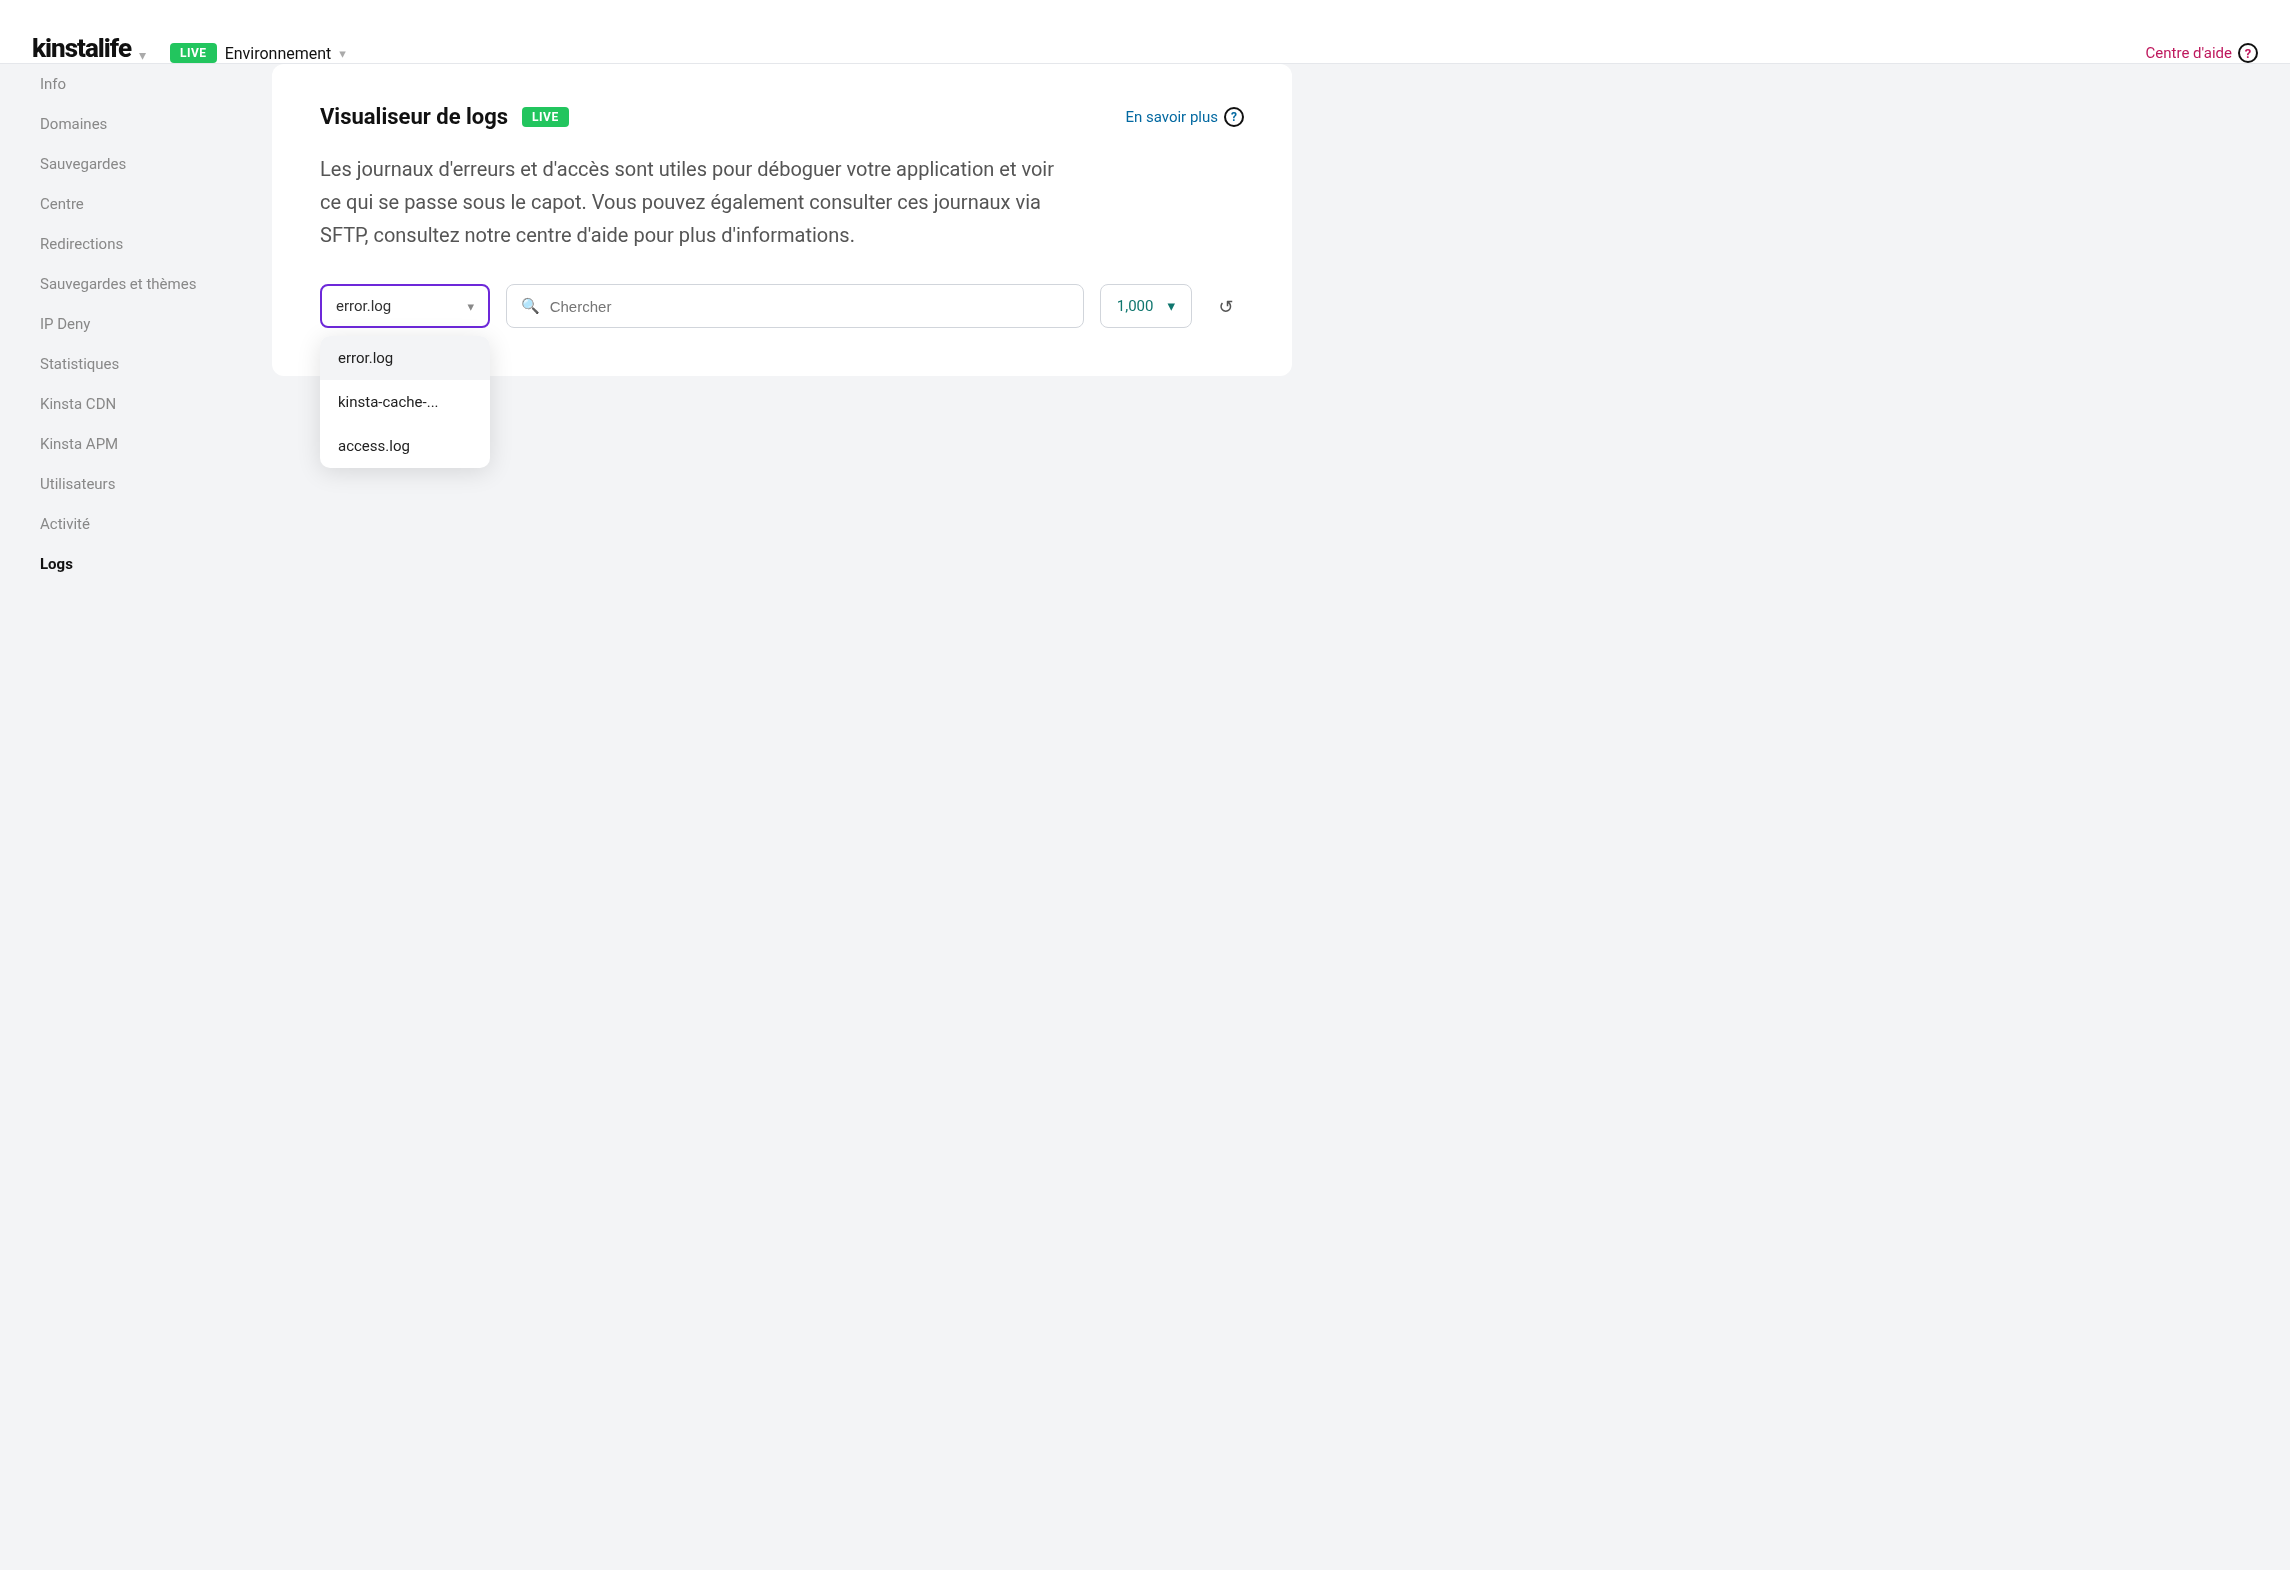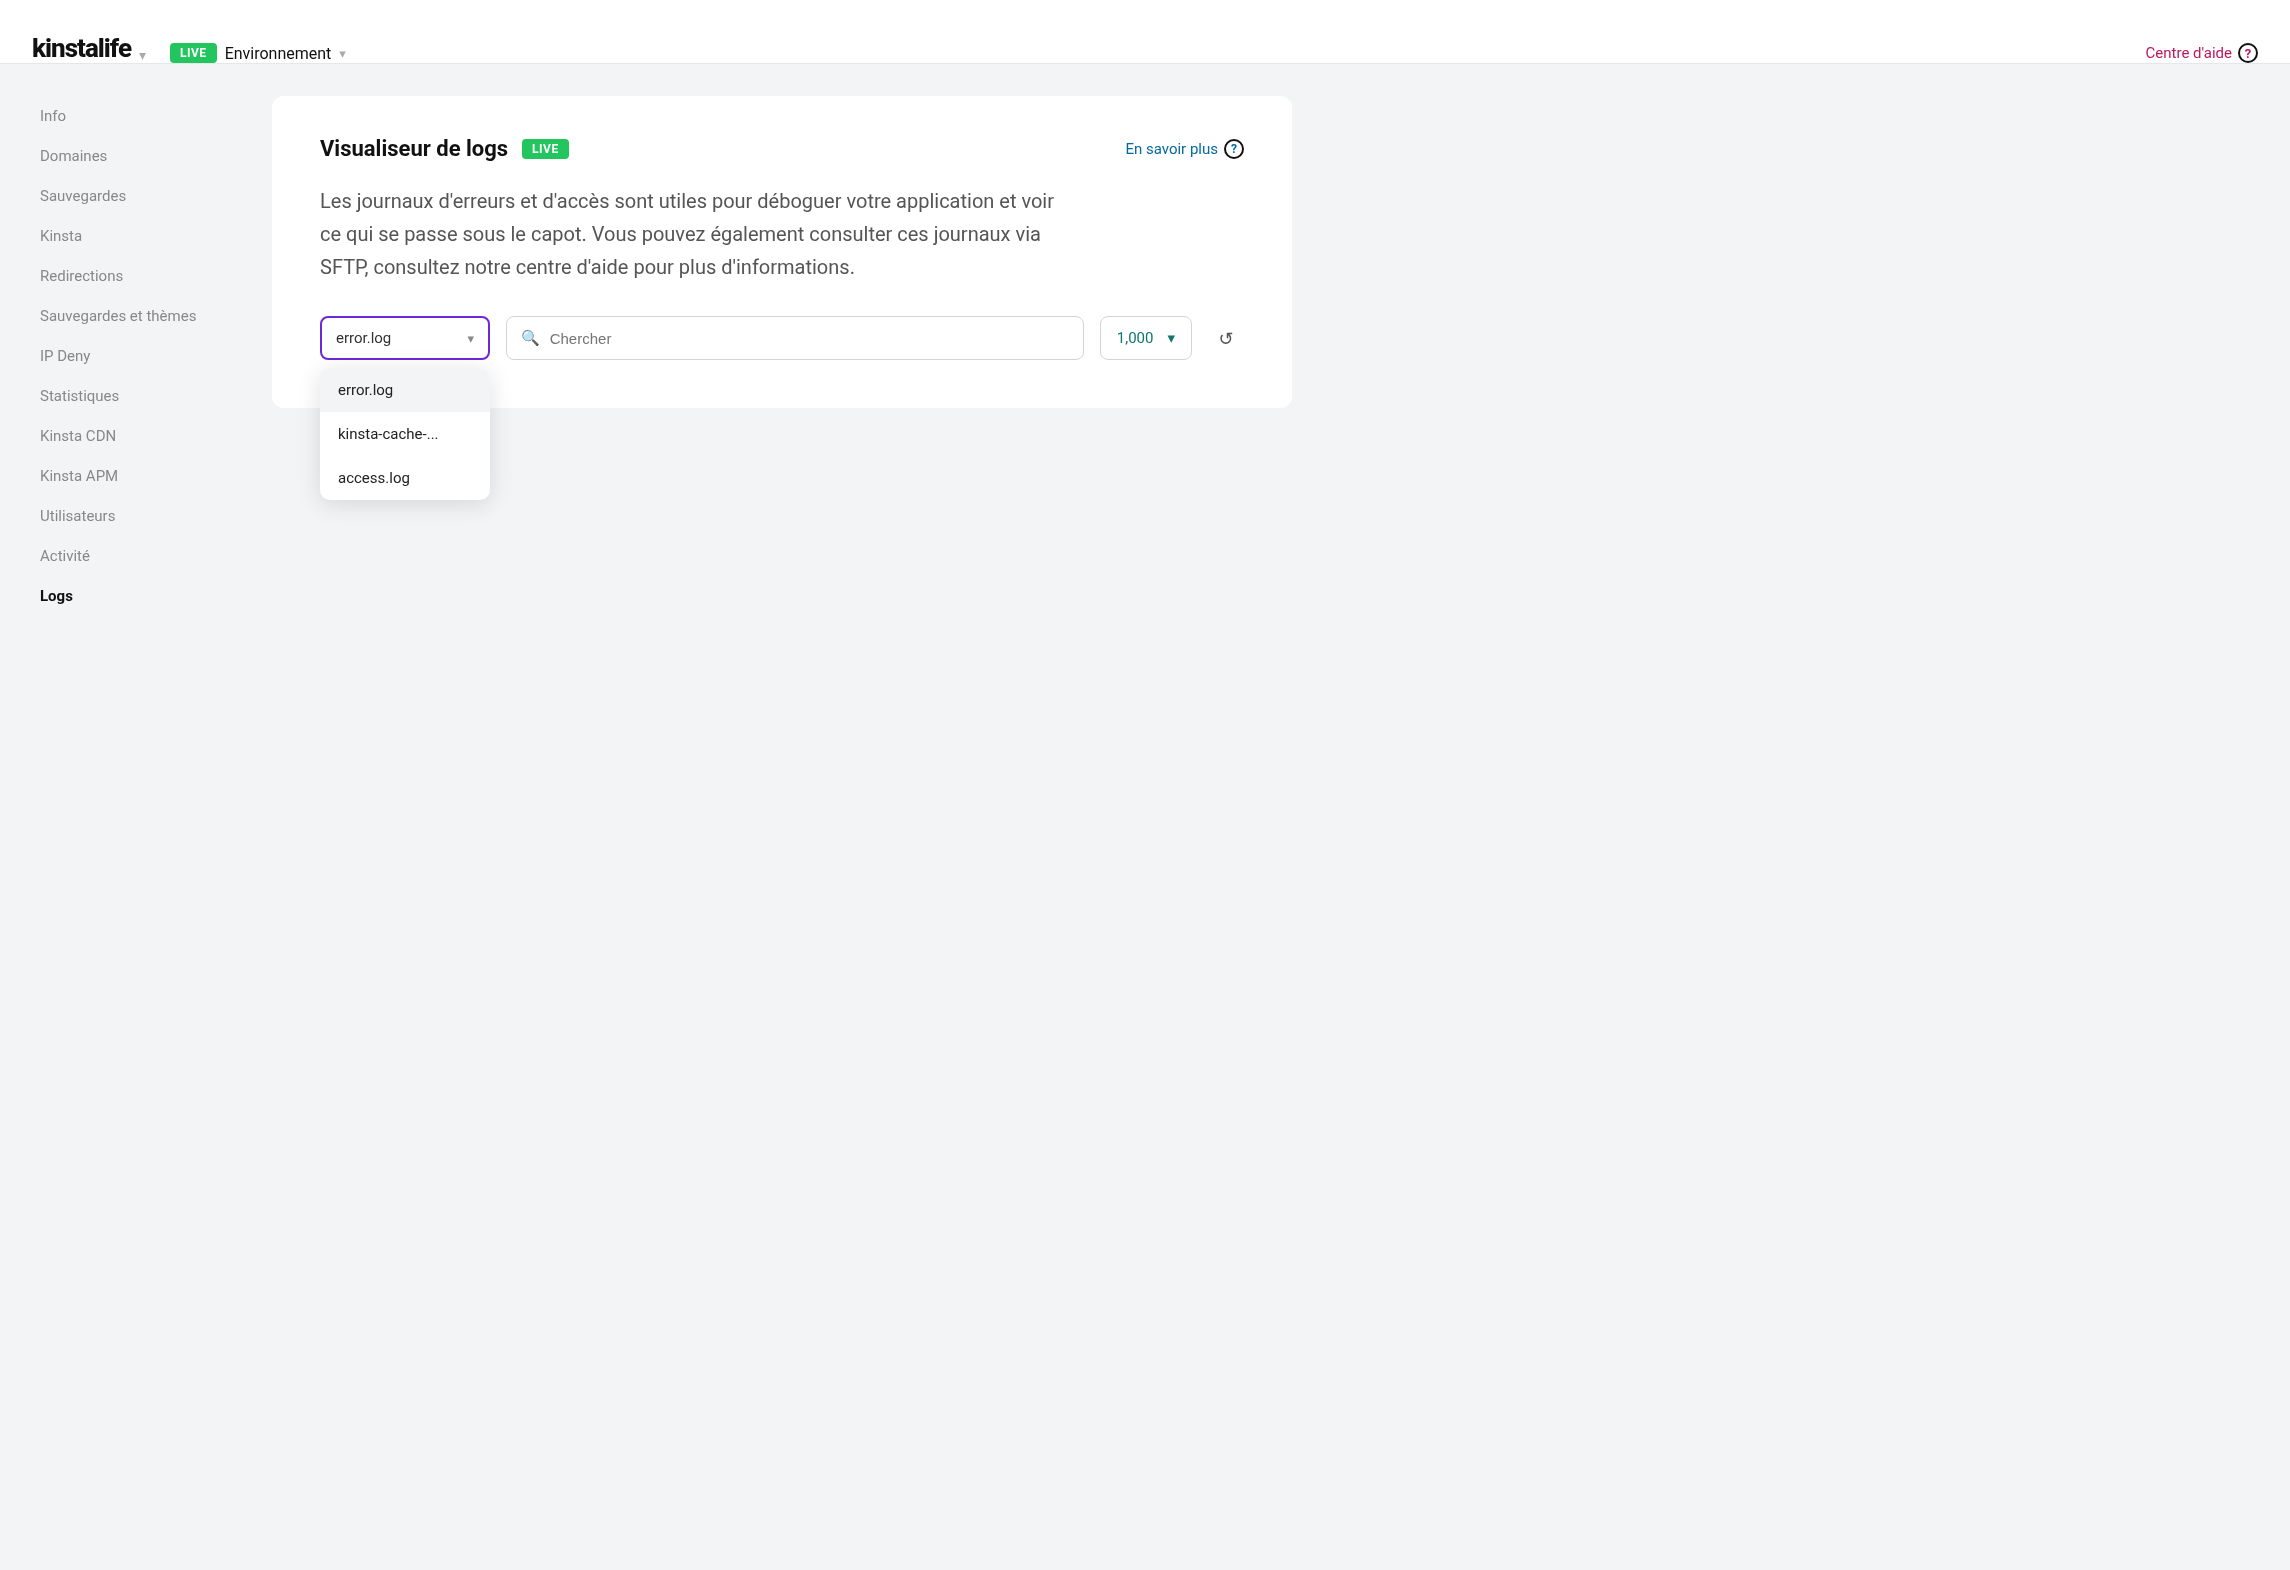--- a/index.html
+++ b/index.html
@@ -72,21 +72,21 @@
       display: flex;
       align-items: center;
       justify-content: center;
       font-size: 13px;
       font-weight: 700;
     }
 
     
     .layout {
       display: flex;
-      padding-top: 64px;
+      padding-top: 32px;
       min-height: 100vh;
       justify-content: space-between;
     }
 
     
     .sidebar {
       width: 240px;
       background: #f3f4f6;
       padding: 32px 0 32px 0;
       flex-shrink: 0;
@@ -297,21 +297,21 @@
     </div>
   </div>
 </nav>
 
 <div class="layout">
 
   <aside class="sidebar">
     <a class="sidebar-item">Info</a>
     <a class="sidebar-item">Domaines</a>
     <a class="sidebar-item">Sauvegardes</a>
-    <a class="sidebar-item">Kinsta</a>
+    <a class="sidebar-item">Centre</a>
     <a class="sidebar-item">Redirections</a>
     <a class="sidebar-item">Sauvegardes et thèmes</a>
     <a class="sidebar-item">IP Deny</a>
     <a class="sidebar-item">Statistiques</a>
     <a class="sidebar-item">Kinsta CDN</a>
     <a class="sidebar-item">Kinsta APM</a>
     <a class="sidebar-item">Utilisateurs</a>
     <a class="sidebar-item">Activité</a>
     <a class="sidebar-item active">Logs</a>
   </aside>

